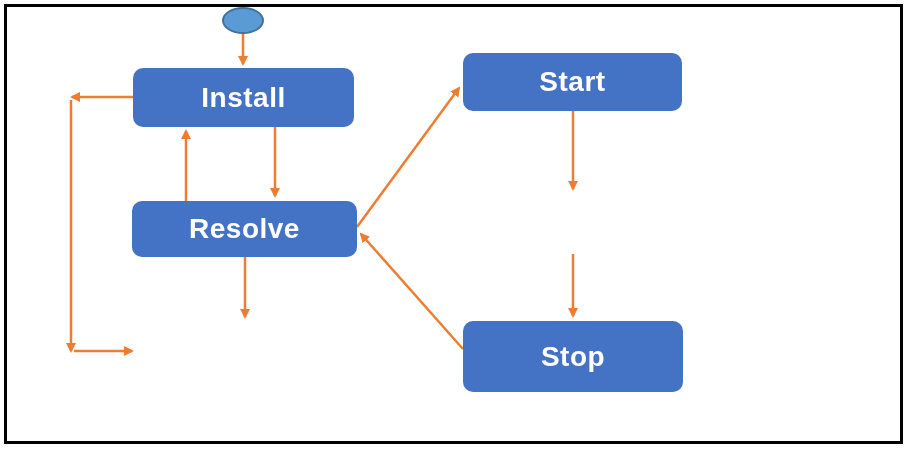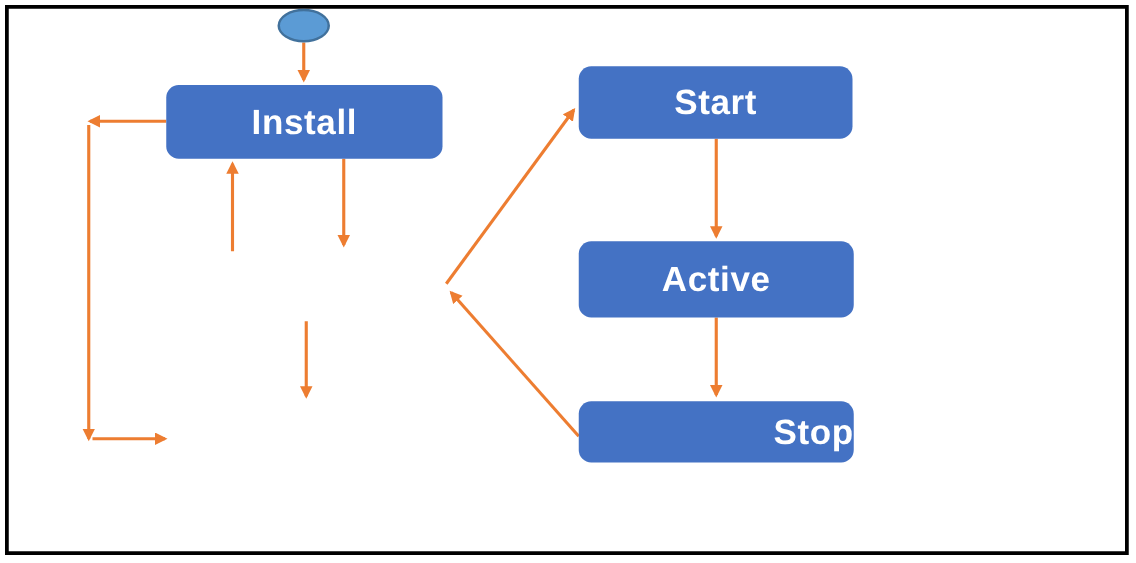--- a/index.html
+++ b/index.html
@@ -22,21 +22,21 @@
   .initial{
     position:absolute;left:222px;top:7px;width:42px;height:27px;border-radius:50%;
     background:var(--initial_fill,#5B9BD5);border:2px solid var(--initial_stroke,#41719C);
     box-sizing:border-box;
   }
   #n-install{left:133px;top:68px;width:221px;height:59px;}
   #n-resolve{left:132px;top:201px;width:225px;height:56px;}
   #n-uninstall{left:135px;top:322px;width:220px;height:58px;}
   #n-start{left:463px;top:53px;width:219px;height:58px;text-align:right;}
   #n-active{left:463px;top:193px;width:220px;height:61px;}
-  #n-stop{left:463px;top:321px;width:220px;height:49px;justify-content:flex-end;}
+  #n-stop{left:463px;top:321px;width:220px;height:71px;}
 </style>
 </head>
 <body>
 
 <div class="page">
   <div class="frame"></div>
 
   <svg class="edges" viewBox="0 0 909 450">
     <defs>
       <marker id="ah" markerUnits="userSpaceOnUse" markerWidth="12" markerHeight="12" refX="8" refY="5" orient="auto">
@@ -54,22 +54,22 @@
     <path class="edge" marker-end="url(#ah)" d="M463,349 L361,234"></path>
     <path class="edge" marker-end="url(#ah)" d="M573,111 L573,189"></path>
     <path class="edge" marker-end="url(#ah)" d="M573,254 L573,316"></path>
   </svg>
 
   <div class="initial"></div>
 
   <div class="box" id="n-install">
     <span>Install</span>
   </div>
+  <div class="box" id="n-resolve">
+    <span>Resolve</span>
+  </div>
   <div class="box" id="n-start">
     <span>Start</span>
-  </div>
-  <div class="box" id="n-active">
-    <span>Active</span>
   </div>
   <div class="box" id="n-stop">
     <span>Stop</span>
   </div>
 </div>
 
 </body></html>

